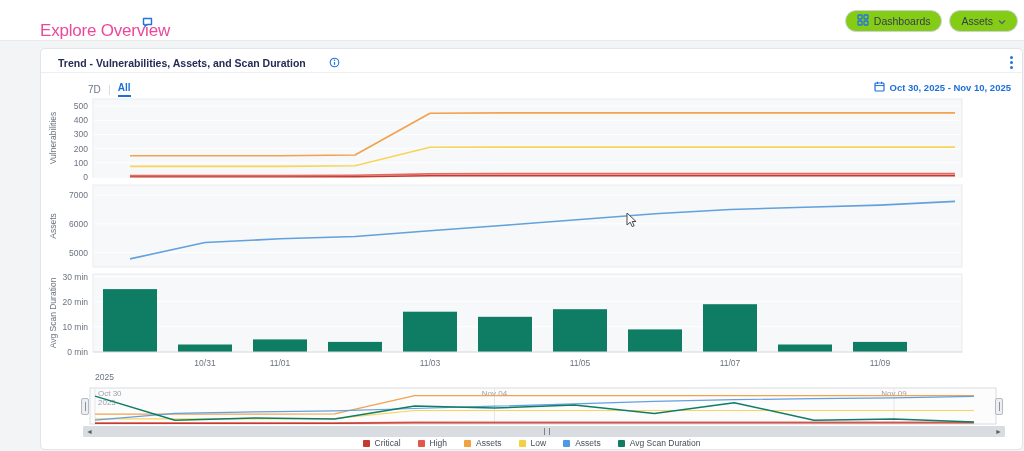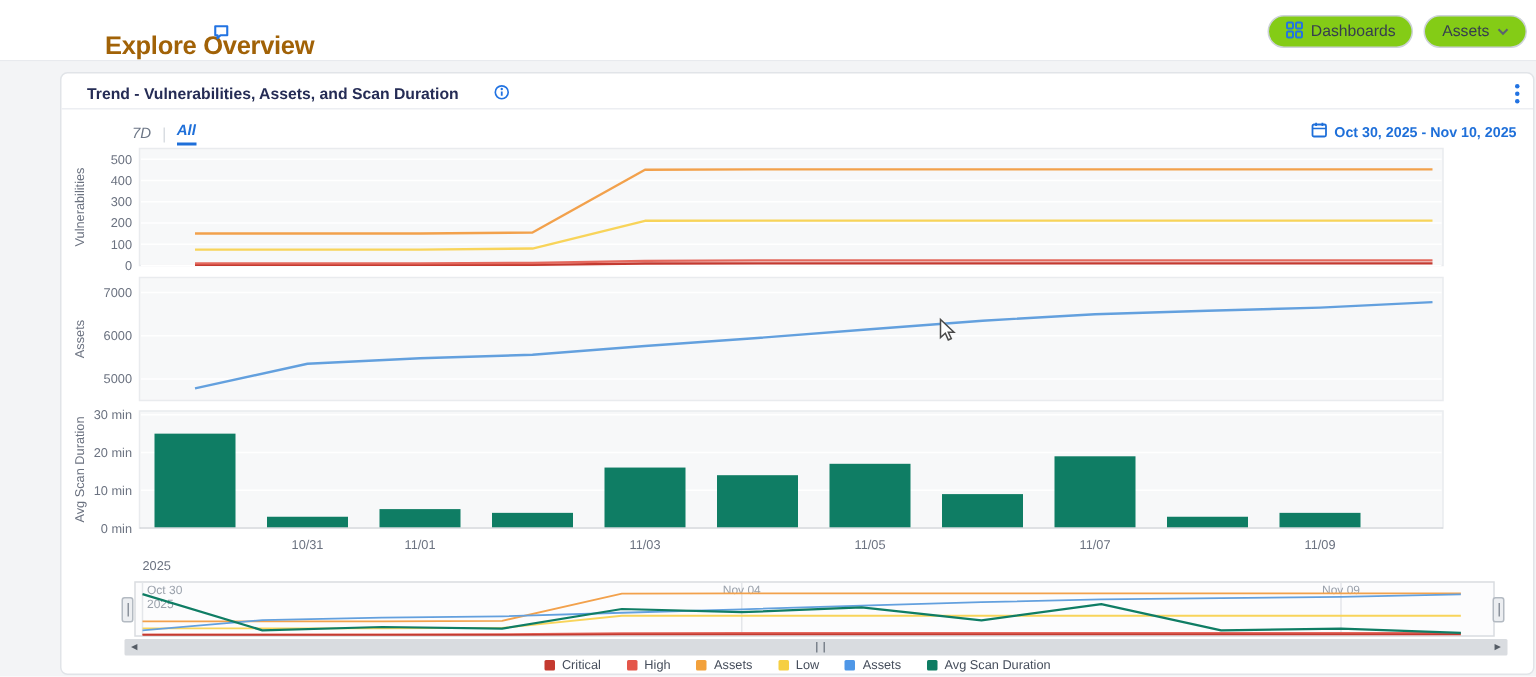--- a/index.html
+++ b/index.html
@@ -2,41 +2,41 @@
 <html><head>
 <meta charset="utf-8">
 <style>
   html,body{margin:0;padding:0;}
   body{width:1024px;height:451px;position:relative;background:#ffffff;
        font-family:"Liberation Sans",sans-serif;overflow:hidden;}
 
   
   .header{position:absolute;left:0;top:0;width:1024px;height:41px;background:#fff;
           border-bottom:1px solid #e8eaee;box-sizing:border-box;z-index:2;}
-  .page-title{position:absolute;left:40px;top:10px;font-size:17px;font-weight:700;
-              color:#a16207;letter-spacing:-0.2px;margin-left:30px;}
+  .page-title{position:absolute;left:40px;top:10px;font-size:17px;font-weight:400;
+              color:#ec4899;letter-spacing:-0.2px;}
   .title-icon{position:absolute;left:142px;top:14px;}
   .header-actions{position:absolute;right:6px;top:10px;display:flex;gap:7px;}
   .hbtn{display:flex;align-items:center;gap:5px;height:22px;padding:0 11px;
         border:1px solid #cdd2d9;border-radius:12px;background:#84cc16;font-size:10.5px;
         color:#363e4f;font-family:inherit;cursor:pointer;white-space:nowrap;}
 
   
   .page-bg{position:absolute;left:0;top:41px;width:1024px;height:410px;background:#f3f4f6;z-index:1;}
   .panel{position:absolute;left:40px;top:48px;width:983px;height:402px;background:#fff;
          border:1px solid #e1e4e8;border-radius:5px;box-sizing:border-box;z-index:2;}
   .panel-title-row{position:absolute;left:17px;top:5px;display:flex;align-items:center;gap:23px;}
   .panel-title{font-size:10.5px;font-weight:700;color:#252c55;}
   .kebab{position:absolute;right:7px;top:5px;display:flex;flex-direction:column;gap:2px;
          padding:2px;cursor:pointer;}
   .kebab i{width:3px;height:3px;border-radius:50%;background:#2273e2;}
   .panel-divider{position:absolute;left:0;top:23px;width:100%;border-top:1px solid #eceef2;}
 
   .tabs-row{position:absolute;left:47px;top:33px;display:flex;align-items:center;gap:8px;
-            font-size:10px;font-style:italic;}
+            font-size:10px;}
   .tab-7d{color:#6c7686;cursor:pointer;}
   .tab-sep{width:1px;height:10px;background:#d9dde2;}
   .tab-all{color:#1e6fd9;font-weight:700;border-bottom:2px solid #1e6fd9;padding-bottom:2px;cursor:pointer;}
   .date-range{position:absolute;right:11px;top:32px;display:flex;align-items:center;gap:5px;
               font-size:9.5px;font-weight:700;color:#1e6fd9;cursor:pointer;}
 
   
   #chart-svg{position:absolute;left:0;top:0;z-index:4;pointer-events:none;}
 
   

